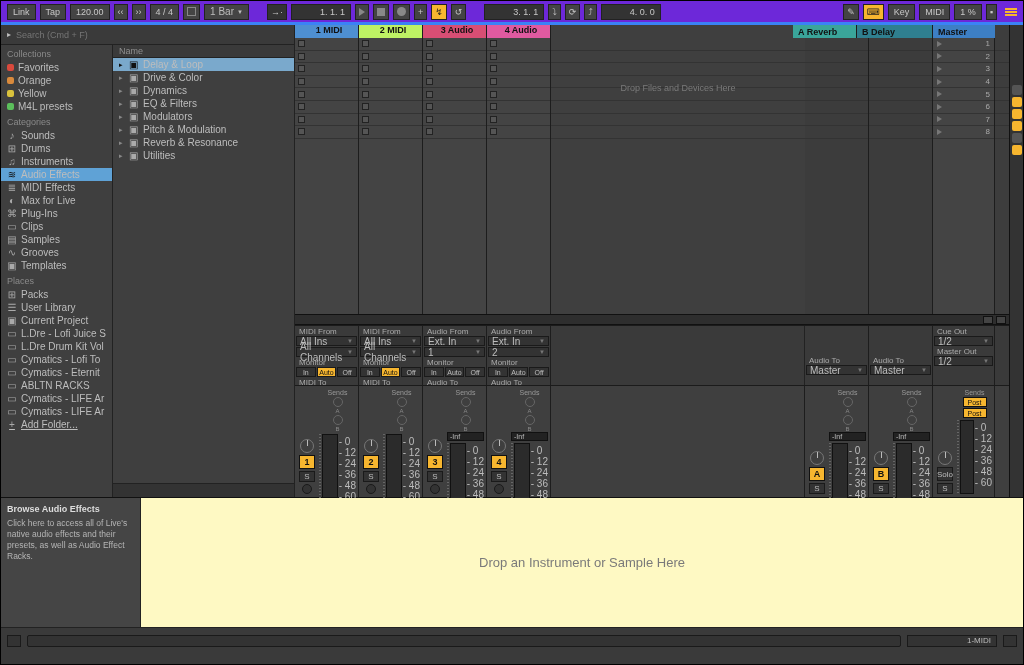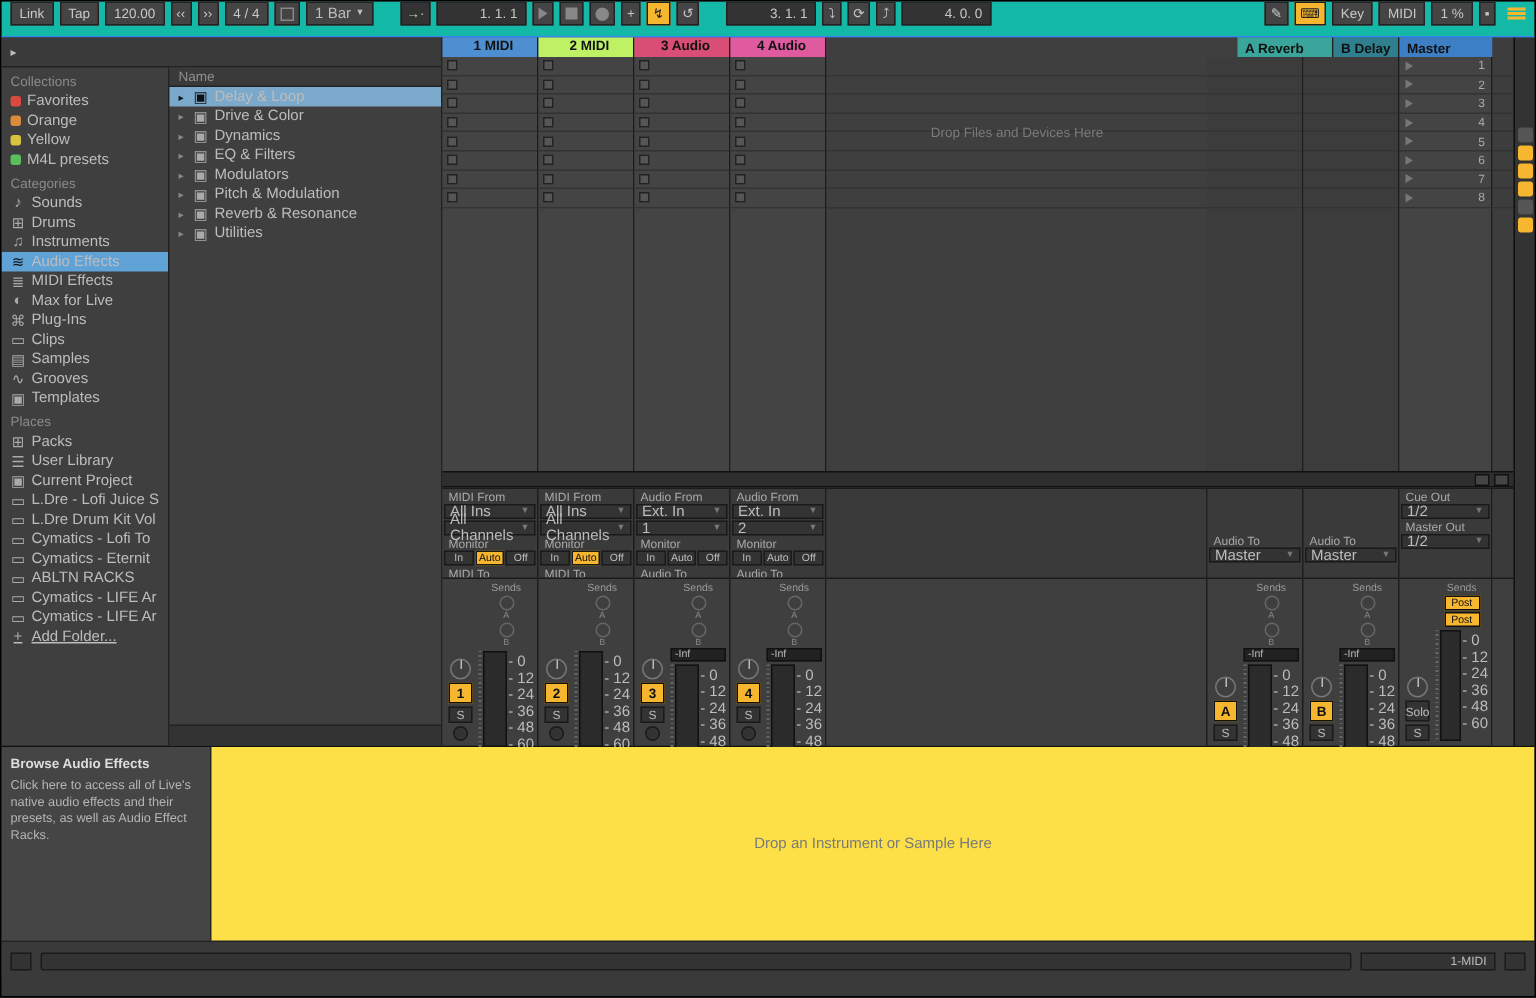--- a/index.html
+++ b/index.html
@@ -1,18 +1,18 @@
 <!DOCTYPE html>
 <html><head>
 <meta charset="utf-8">
 <style>
   *{box-sizing:border-box;margin:0;padding:0;font-family:"Helvetica Neue",Arial,sans-serif;font-size:10px;color:#bdbdbd;user-select:none}
   body{width:1024px;height:665px;background:#3a3a3a;overflow:hidden;border:1px solid #000}
   
-  .top{height:24px;background:#14b8a6;border-bottom:1px solid #3b82f6;display:flex;align-items:flex-start;padding:0 6px;gap:4px}
+  .top{height:24px;background:#6d28d9;border-bottom:3px solid #3b82f6;display:flex;align-items:center;padding:0 6px;gap:4px}
   .cell{height:16px;background:#444;border:1px solid #222;display:flex;align-items:center;justify-content:center;padding:0 5px;font-size:9px;color:#c8c8c8}
   .cell.tiny{padding:0 3px}
   .cell.dark{background:#333}
   .cell.yellow{background:#f7b62f;color:#222}
   .sep{width:10px}
   .tri{width:0;height:0;border-left:6px solid #888;border-top:4px solid transparent;border-bottom:4px solid transparent}
   .sq{width:8px;height:8px;background:#888}
   .circ{width:9px;height:9px;border-radius:50%;background:#888}
   .metbox{width:9px;height:9px;border:1px solid #888}
   
@@ -59,21 +59,21 @@
   .scale{display:flex;flex-direction:column;justify-content:space-between;font-size:7px;color:#888;height:64px;padding-top:2px}
   .postbtn{width:24px;height:10px;background:#f7b62f;color:#111;font-size:7px;display:flex;align-items:center;justify-content:center;border:1px solid #111}
   
   .statusrow{height:11px;background:#2e2e2e;border-top:1px solid #111;border-bottom:1px solid #111;display:flex;align-items:center;justify-content:flex-end;padding-right:3px;gap:3px}
   .statusrow .box{width:10px;height:8px;background:#444;border:1px solid #111}
   
   .bottom{height:130px;display:flex;border-top:1px solid #111}
   .info{width:140px;background:#454545;border-right:1px solid #222;padding:6px}
   .info h4{font-size:9px;font-weight:bold;color:#ddd;margin-bottom:4px}
   .info p{font-size:8.5px;color:#b5b5b5;line-height:1.3}
-  .detail{flex:1;background:#fde047;display:flex;align-items:center;justify-content:center;color:#7a7a7a;font-size:10px}
+  .detail{flex:1;background:#fef9c3;display:flex;align-items:center;justify-content:center;color:#7a7a7a;font-size:13px}
   
   .status{height:26px;background:#3a3a3a;border-top:1px solid #222;display:flex;align-items:center;padding:0 6px;gap:6px}
   .status .bar{height:12px;flex:1;background:#333;border:1px solid #1a1a1a;border-radius:2px}
   .status .end{height:12px;width:90px;background:#333;border:1px solid #1a1a1a;display:flex;align-items:center;justify-content:flex-end;padding-right:5px;font-size:8px}
   .rside{width:14px;background:#333;border-left:1px solid #111;display:flex;flex-direction:column;align-items:center;padding-top:60px;gap:2px}
   .rside div{width:10px;height:10px;border-radius:2px}
   .outer{display:flex;height:472px}
   .sessionwrap{flex:1;display:flex;min-width:0}
   .trackarea{flex:1;display:flex;flex-direction:column;min-width:0}
   .headerrow{height:13px;display:flex}
@@ -148,20 +148,21 @@
         <span></span>
       </div>
   </div>
 </div>
 
 <div class="outer">
 
   <div class="browser">
     <div class="search">
       <span style="font-size:8px">▸</span>
+      <input placeholder="Search (Cmd + F)" style="">
     </div>
     <div class="browser-cols">
       <div class="side">
         <div class="grouplabel">Collections</div>
         <div id="collections">
             <div class="side-item">
               <span class="sw" style="background:#d9493c"></span>
               <span>Favorites</span>
             </div>
             <div class="side-item">
@@ -325,21 +326,21 @@
   <div class="sessionwrap">
     <div class="trackarea">
 
       <div class="headerrow" id="track-headers">
           <div class="thead trackcol" style="background: rgb(78, 143, 209); width: 64px; flex: 0 0 auto;">1 MIDI</div>
           <div class="thead trackcol" style="background: #bef264; width: 64px; flex: 0 0 auto;">2 MIDI</div>
           <div class="thead trackcol" style="background: rgb(216, 78, 116); width: 64px; flex: 0 0 auto;">3 Audio</div>
           <div class="thead trackcol" style="background: rgb(224, 90, 160); width: 64px; flex: 0 0 auto;">4 Audio</div>
           <div class="thead" style="flex: 1 1 0%; background: rgb(63, 63, 63);"></div>
           <div class="thead" style="background: rgb(58, 165, 154); width: 64px; flex: 0 0 auto; border-right: 1px solid rgb(29, 29, 29);">A Reverb</div>
-          <div class="thead" style="background: rgb(47, 127, 143); width: 44px; flex: 0 0 auto; border-right: 1px solid rgb(29, 29, 29);">B Delay</div>
+          <div class="thead" style="background: rgb(47, 127, 143); width: 76px; flex: 0 0 auto; border-right: 1px solid rgb(29, 29, 29);">B Delay</div>
           <div class="thead" style="background: rgb(61, 127, 196); width: 62px; flex: 0 0 auto;">Master</div>
           <div style="width: 14px; background: rgb(61, 61, 61);"></div>
         </div>
 
       <div class="slotrows" id="slotrows" style="height:101px">
           <div style="width: 64px; flex: 0 0 auto; border-right: 1px solid rgb(29, 29, 29); background: rgb(68, 68, 68);">
             <div class="slot">
               <span class="stop"></span>
             </div>
             <div class="slot">

